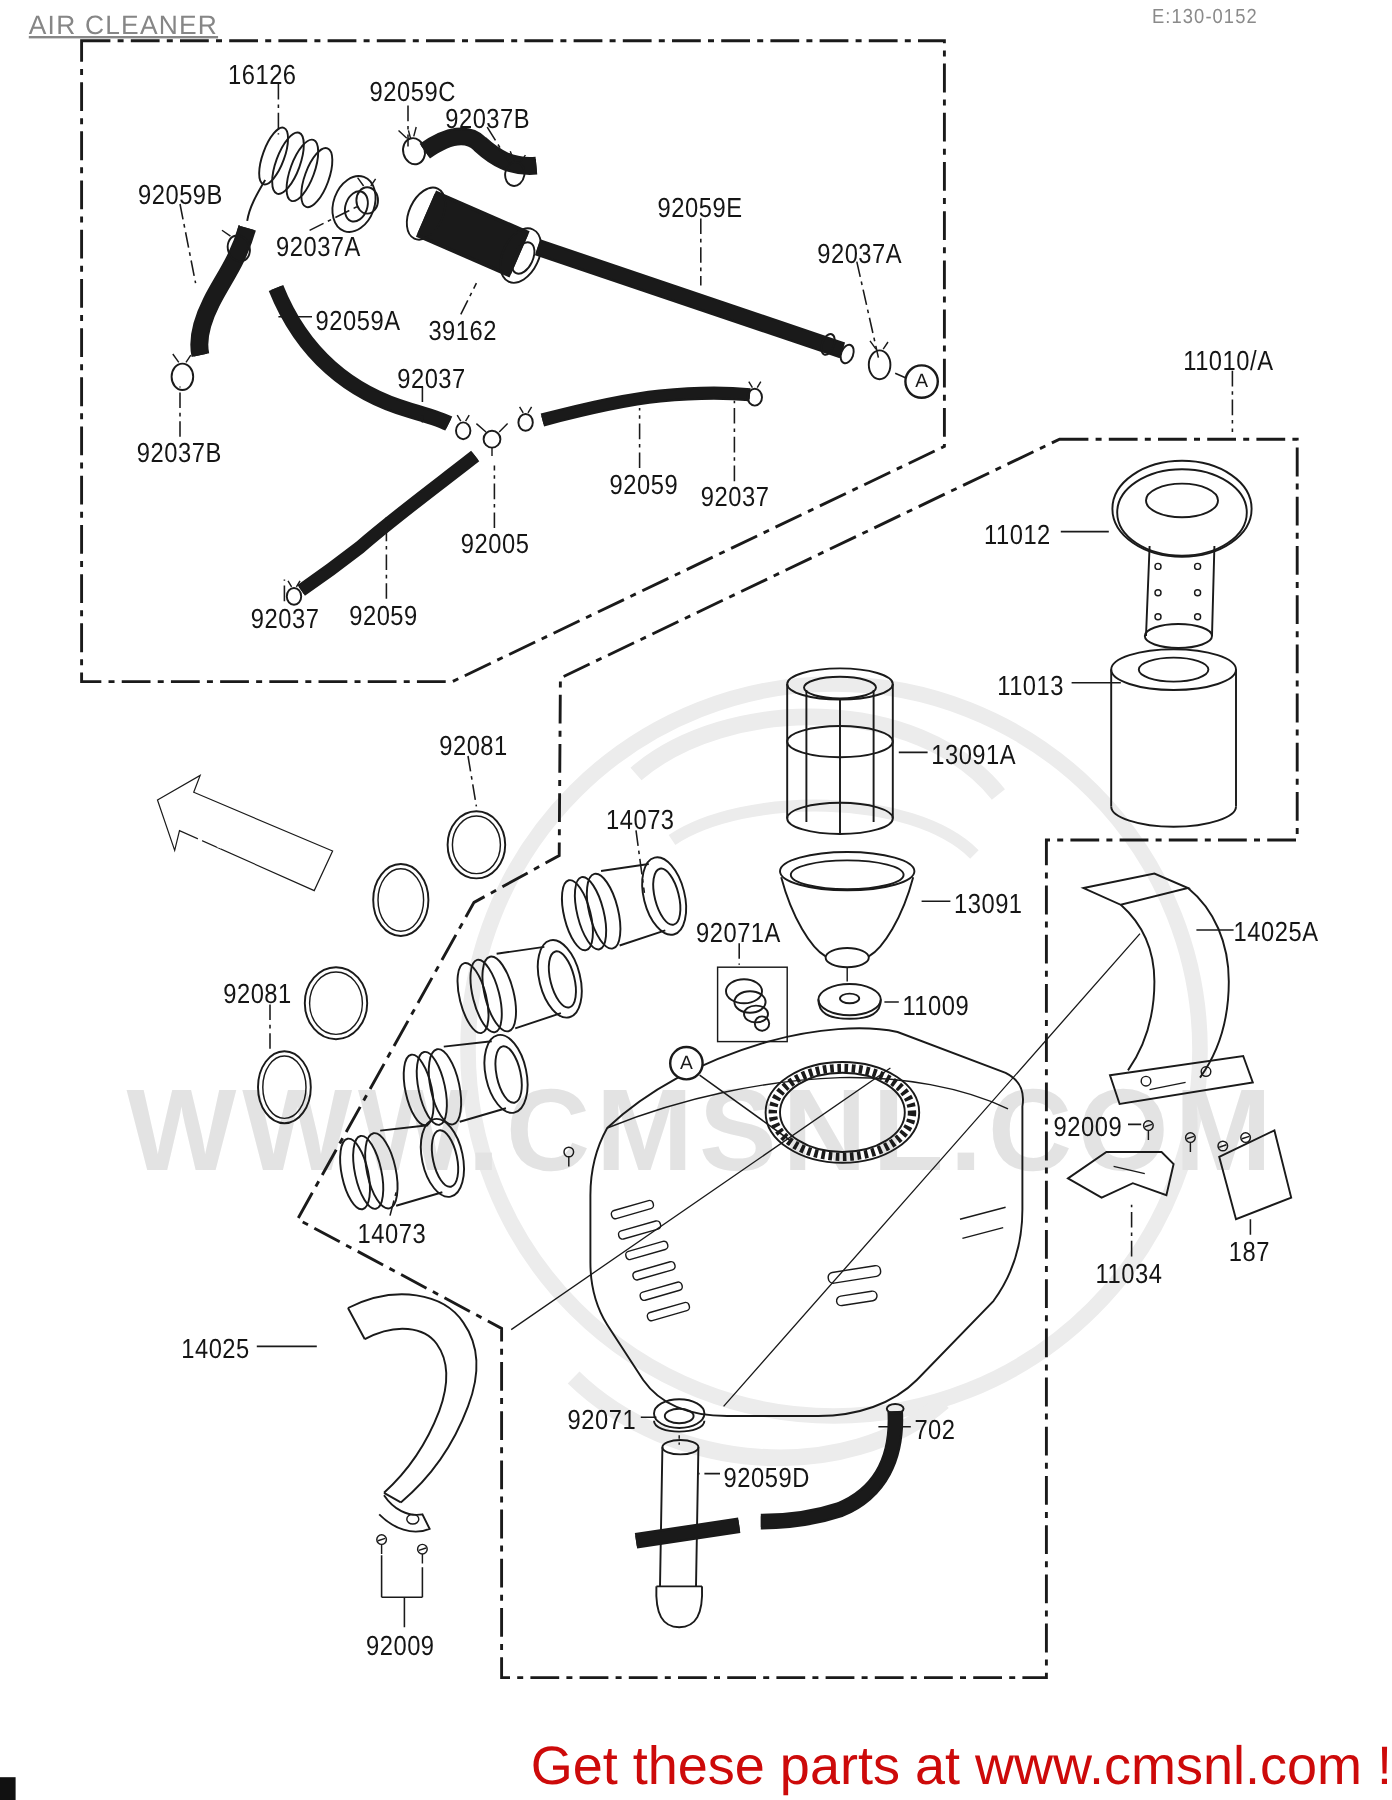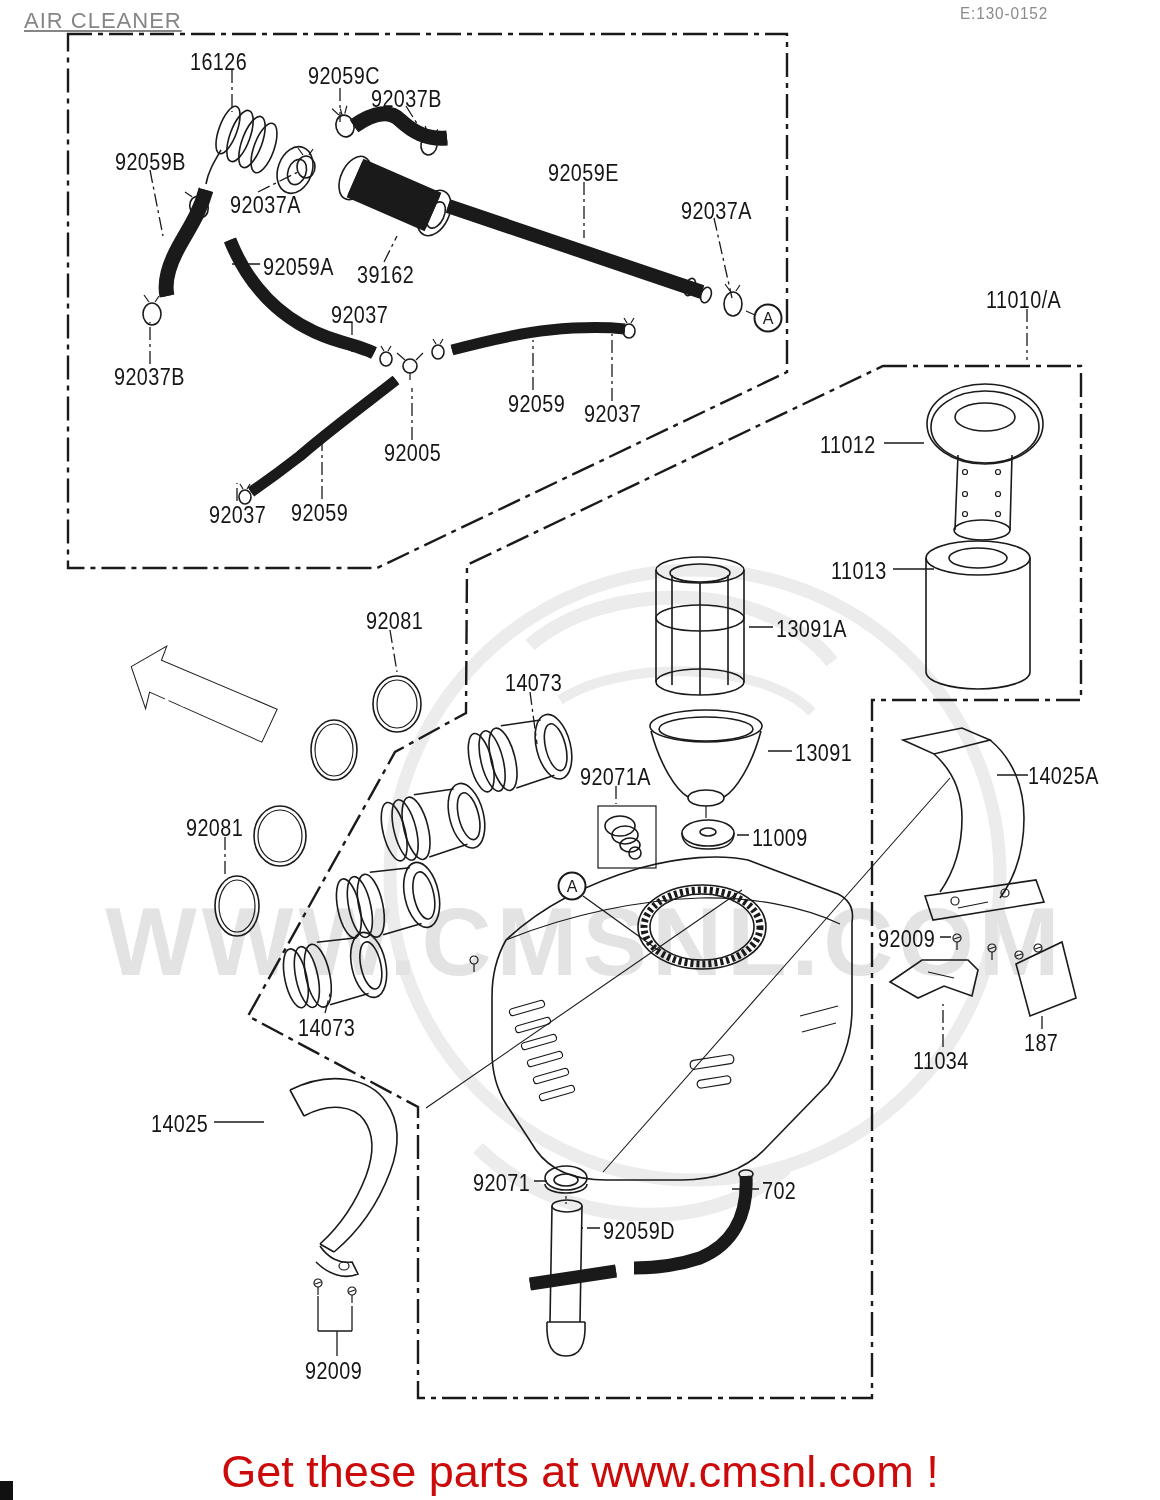--- a/index.html
+++ b/index.html
@@ -30,21 +30,21 @@
   }
   #page-title{
     position:absolute;left:24px;top:8px;z-index:3;font-size:22px;letter-spacing:1px;
     color:#868686;text-decoration:underline;
   }
   #ref-code{
     position:absolute;left:960px;top:4px;z-index:3;font-size:17px;color:#8a8a8a;
     transform:scaleX(.9);transform-origin:0 0;letter-spacing:1px;
   }
   #footer-text{
-    position:absolute;left:0;right:0;top:1446px;z-index:3;text-align:center;
+    position:absolute;left:0;right:0;top:1446px;z-index:3;text-align:right;
     font-size:45px;color:#cd0a0a;
   }
   #page-edge-mark{position:absolute;left:0;top:1481px;width:13px;height:19px;background:#111;z-index:3;}
 </style>
 </head>
 <body>
 
 <div id="page-title">AIR CLEANER</div>
 <div id="ref-code">E:130-0152</div>
 

